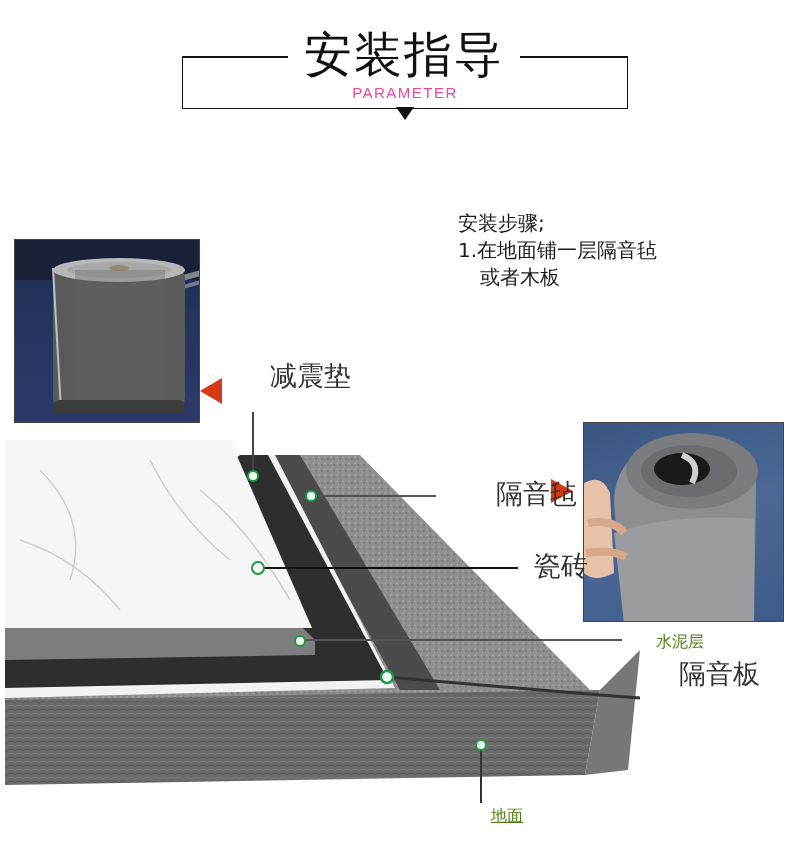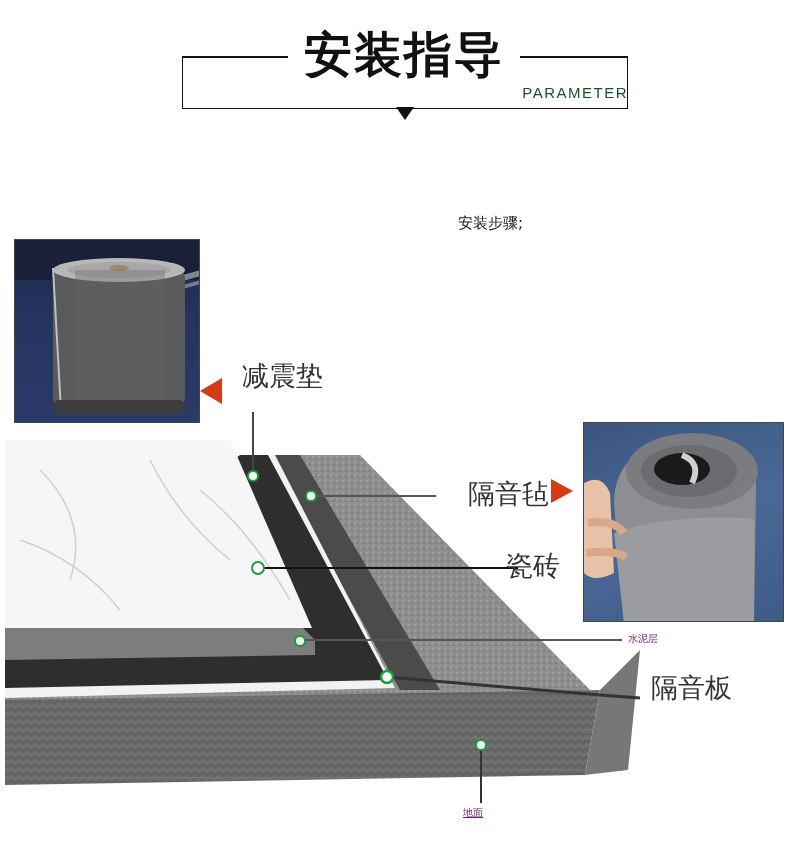--- a/index.html
+++ b/index.html
@@ -3,54 +3,56 @@
 <meta charset="utf-8">
 <style>
   * { box-sizing: border-box; margin: 0; padding: 0; }
   html, body { width: 800px; height: 850px; background: #ffffff; overflow: hidden; }
   body { position: relative; font-family: "DejaVu Sans", "Liberation Sans", sans-serif; color: #222; }
 
   
   .header-frame { position: absolute; left: 182px; top: 56px; width: 446px; height: 53px; border: 1.5px solid #111; border-top: none; }
   .header-line-left { position: absolute; left: 182px; top: 56px; width: 106px; height: 1.5px; background: #111; }
   .header-line-right { position: absolute; left: 520px; top: 56px; width: 108px; height: 1.5px; background: #111; }
-  .header-title { position: absolute; left: 288px; top: 22px; width: 232px; text-align: center; font-size: 48px; font-weight: bold; color: #111; letter-spacing: 2px; line-height: 64px; }
-  .header-sub { position: absolute; left: 182px; top: 84px; width: 446px; text-align: right; font-size: 15px; letter-spacing: 1.5px; color: #14532d; font-family: "Liberation Sans", sans-serif; font-weight: 500; }
+  .header-title { position: absolute; left: 288px; top: 22px; width: 232px; text-align: center; font-size: 48px; font-weight: normal; color: #111; letter-spacing: 2px; line-height: 64px; }
+  .header-sub { position: absolute; left: 182px; top: 84px; width: 446px; text-align: center; font-size: 15px; letter-spacing: 1.5px; color: #ec4899; font-family: "Liberation Sans", sans-serif; font-weight: 500; }
   .header-arrow { position: absolute; left: 396px; top: 107px; width: 0; height: 0; border-left: 9px solid transparent; border-right: 9px solid transparent; border-top: 13px solid #111; }
 
   
-  .steps { position: absolute; left: 458px; top: 210px; font-size: 15px; line-height: 27px; color: #1a1a1a; }
+  .steps { position: absolute; left: 458px; top: 210px; font-size: 20px; line-height: 27px; color: #1a1a1a; }
   .steps .indent { padding-left: 22px; }
 
   
   .photo { position: absolute; overflow: hidden; border: 1px solid #444; }
   .photo-left { left: 14px; top: 239px; width: 186px; height: 184px; background: linear-gradient(180deg, #1e2a4a 0%, #25335e 40%, #2b3a6a 100%); }
   .photo-right { left: 583px; top: 422px; width: 201px; height: 200px; background: linear-gradient(160deg, #3a5580 0%, #4b6896 50%, #3e5a88 100%); }
 
   
-  .lbl { position: absolute; color: #333; white-space: nowrap; }
+  .lbl { position: absolute; color: #333; white-space: nowrap; margin-left: 28px; }
   .lbl-big { font-size: 27px; font-weight: 300; }
-  .lbl-small { font-size: 10px; color: #701a75; }
+  .lbl-small { font-size: 16px; color: #4d7c0f; }
   .red-arrow-left { position: absolute; left: 200px; top: 378px; width: 0; height: 0; border-top: 13px solid transparent; border-bottom: 13px solid transparent; border-right: 22px solid #d63a17; }
   .red-arrow-right { position: absolute; left: 551px; top: 479px; width: 0; height: 0; border-top: 12px solid transparent; border-bottom: 12px solid transparent; border-left: 22px solid #d63a17; }
 
   svg.diagram { position: absolute; left: 0; top: 0; }
 </style>
 </head>
 <body>
 
 <div class="header-line-left"></div>
 <div class="header-line-right"></div>
 <div class="header-frame"></div>
 <div class="header-title">安装指导</div>
 <div class="header-sub">PARAMETER</div>
 <div class="header-arrow"></div>
 
 <div class="steps">
   <div>安装步骤;</div>
+  <div>1.在地面铺一层隔音毡</div>
+  <div class="indent">或者木板</div>
 </div>
 
 <div class="photo photo-left">
   <svg width="186" height="184" viewBox="0 0 186 184">
     <rect x="0" y="0" width="186" height="40" fill="#1a2038"></rect>
     <path d="M150 40 L186 30 L186 36 L150 46 Z" fill="#c8c8c8" opacity="0.6"></path>
     <path d="M150 50 L186 40 L186 44 L150 54 Z" fill="#c8c8c8" opacity="0.5"></path>
     <rect x="38" y="28" width="132" height="140" rx="10" fill="#5a5a5a"></rect>
     <ellipse cx="104" cy="30" rx="66" ry="12" fill="#b8b8b8"></ellipse>
     <ellipse cx="104" cy="30" rx="52" ry="8" fill="#a8a8a8"></ellipse>
@@ -120,14 +122,14 @@
   <circle cx="311" cy="496" r="5" fill="#e8fff0" stroke="#1e9a3c" stroke-width="2"></circle>
   <circle cx="258" cy="568" r="6" fill="#ffffff" stroke="#1e9a3c" stroke-width="2"></circle>
   <circle cx="300" cy="641" r="5" fill="#e8fff0" stroke="#1e9a3c" stroke-width="2"></circle>
   <circle cx="387" cy="677" r="6" fill="#ffffff" stroke="#1e9a3c" stroke-width="2.5"></circle>
   <circle cx="481" cy="745" r="5" fill="#e8fff0" stroke="#1e9a3c" stroke-width="2"></circle>
 </svg>
 
 <div class="lbl lbl-big" style="left:468px; top:476px;">隔音毡</div>
 <div class="lbl lbl-big" style="left:506px; top:548px;">瓷砖</div>
 <div class="lbl lbl-small" style="left:628px; top:632px;">水泥层</div>
-<div class="lbl lbl-big" style="left:651px; top:670px;">隔音板</div>
+<div class="lbl lbl-big" style="left:651px; top:656px;">隔音板</div>
 <div class="lbl lbl-small" style="left:463px; top:806px;text-decoration:underline;">地面</div>
 
 </body></html>

